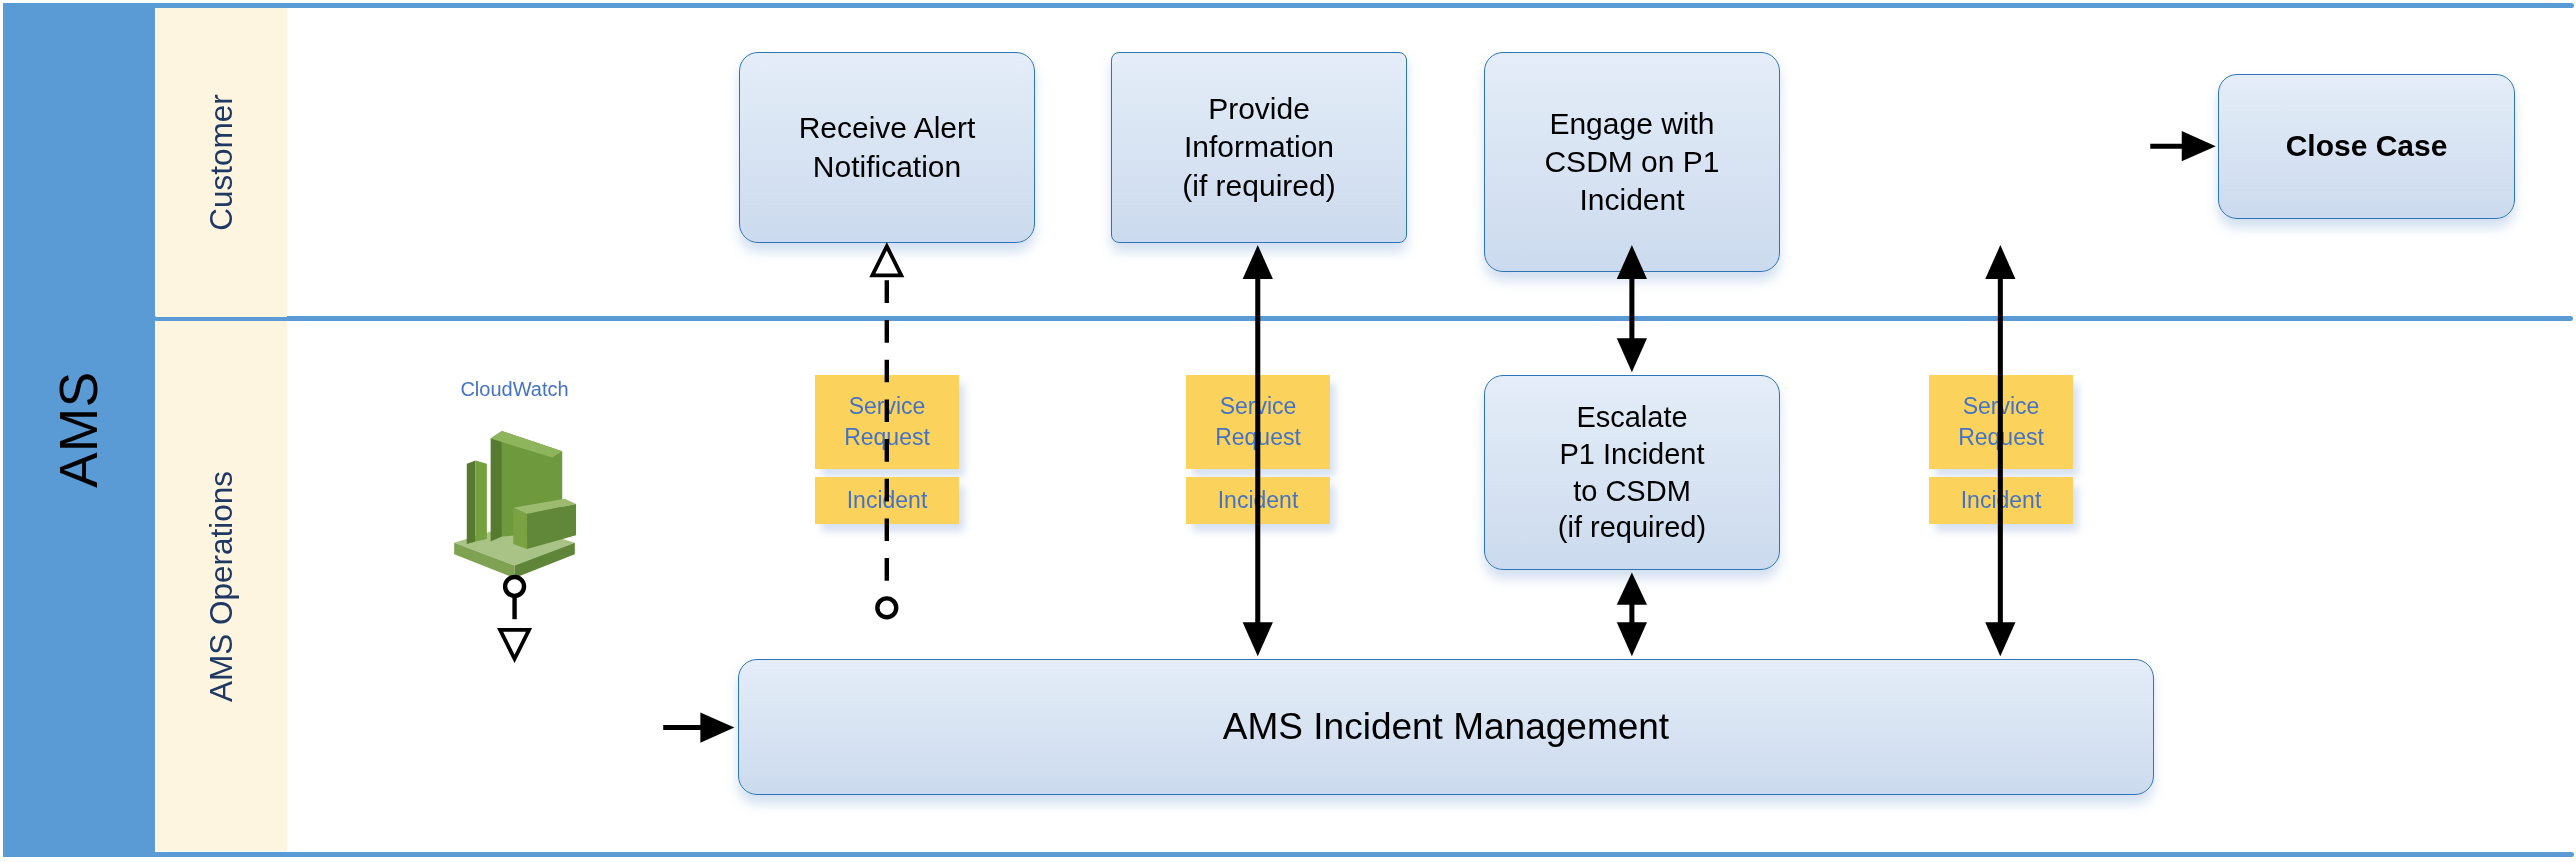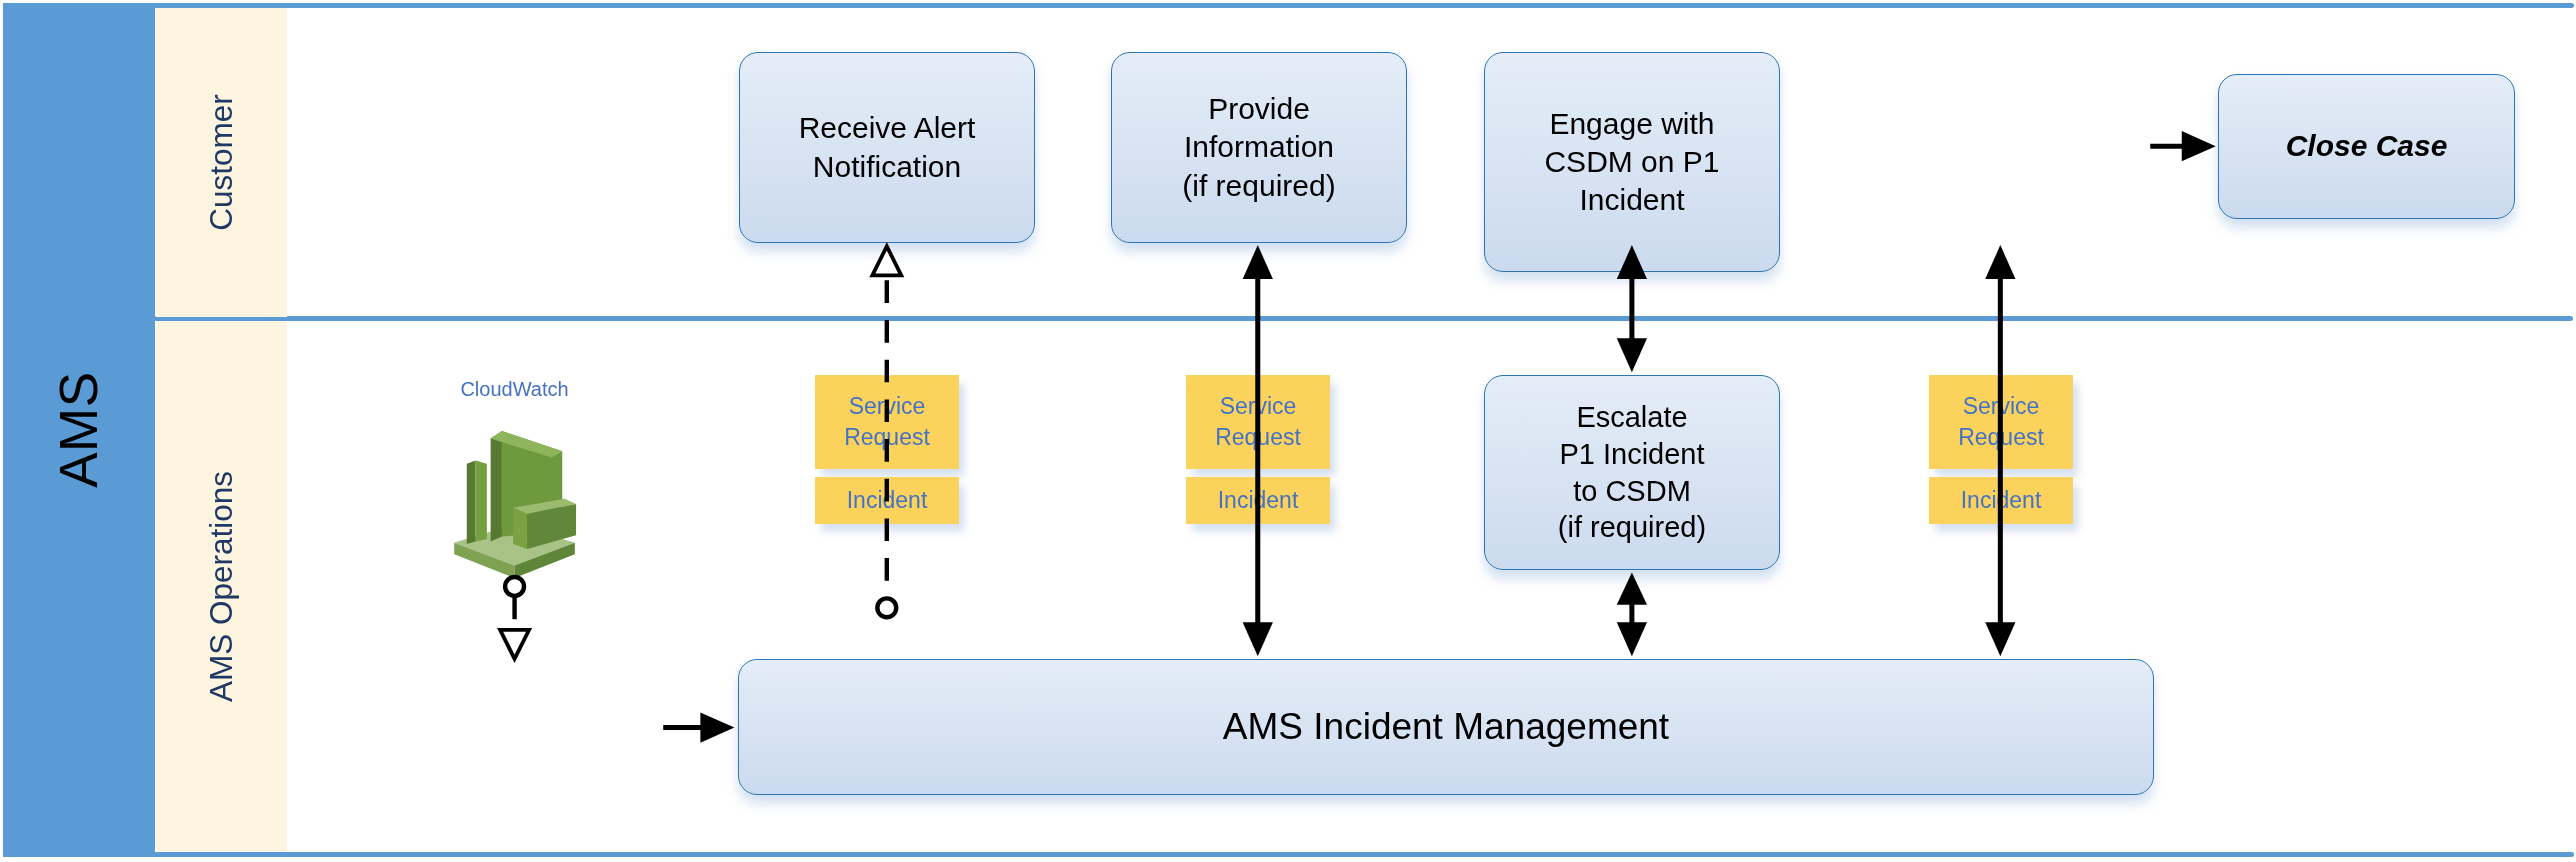--- a/index.html
+++ b/index.html
@@ -11,21 +11,21 @@
   .pool-band .vlabel{transform:rotate(-90deg);white-space:nowrap;font-size:53px;color:#000;letter-spacing:0.6px;}
   .lane-band{position:absolute;left:156px;width:131px;background:var(--lane-cream,#FDF5DF);
              display:flex;align-items:center;justify-content:center;}
   .lane-band .vlabel{transform:rotate(-90deg);white-space:nowrap;font-size:31.5px;
                      color:var(--lane-label-text,#1F3864);}
   .node{position:absolute;box-sizing:border-box;border:1.9px solid var(--node-border,#2E75B6);
         border-radius:19px;background:linear-gradient(180deg,#E4EDF8 0%,#D6E2F2 60%,#CBDAEE 100%);
         box-shadow:0 8.8px 11.3px rgba(130,165,215,0.35);
         display:flex;align-items:center;justify-content:center;text-align:center;
         font-size:30px;line-height:1.27;color:#000;white-space:pre-line;}
-  .node.bold{font-weight:bold;font-style:italic;}
+  .node.bold{font-weight:bold;}
   .node.big{font-size:37px;}
   .node.small{font-size:29px;}
   .tag{position:absolute;width:144px;background:var(--tag-yellow,#FBD35C);
        color:var(--tag-text,#4472C4);font-size:23px;line-height:1.35;
        display:flex;align-items:center;justify-content:center;text-align:center;white-space:pre-line;
        box-shadow:6.3px 7.6px 7.6px rgba(140,170,215,0.35);}
   .cw-label{position:absolute;left:420px;top:378px;width:189px;text-align:center;
             font-size:20px;color:var(--tag-text,#4472C4);}
   .edges{position:absolute;left:0;top:0;pointer-events:none;color:var(--connector-black,#000);}
   .icon-abs{position:absolute;}
@@ -45,21 +45,21 @@
 
   <div class="lane-band" style="top:7.6px;height:309px;">
     <span class="vlabel">Customer</span>
   </div>
   <div class="lane-band" style="top:321px;height:530px;">
     <span class="vlabel">AMS Operations</span>
   </div>
 
   <div class="node" style="left:739px;top:52px;width:296px;height:191px;">Receive Alert
 Notification</div>
-  <div class="node" style="left:1111px;top:52px;width:296px;height:191px;">Provide
+  <div class="node" style="left:1111px;top:52px;width:296px;height:191px;border-radius:8px;">Provide
 Information
 (if required)</div>
   <div class="node" style="left:1484px;top:52px;width:296px;height:220px;">Engage with
 CSDM on P1
 Incident</div>
   <div class="node bold" style="left:2218px;top:74px;width:297px;height:145px;">Close Case</div>
 
   <div class="node small" style="left:1484px;top:375px;width:296px;height:195px;">Escalate
 P1 Incident
 to CSDM

